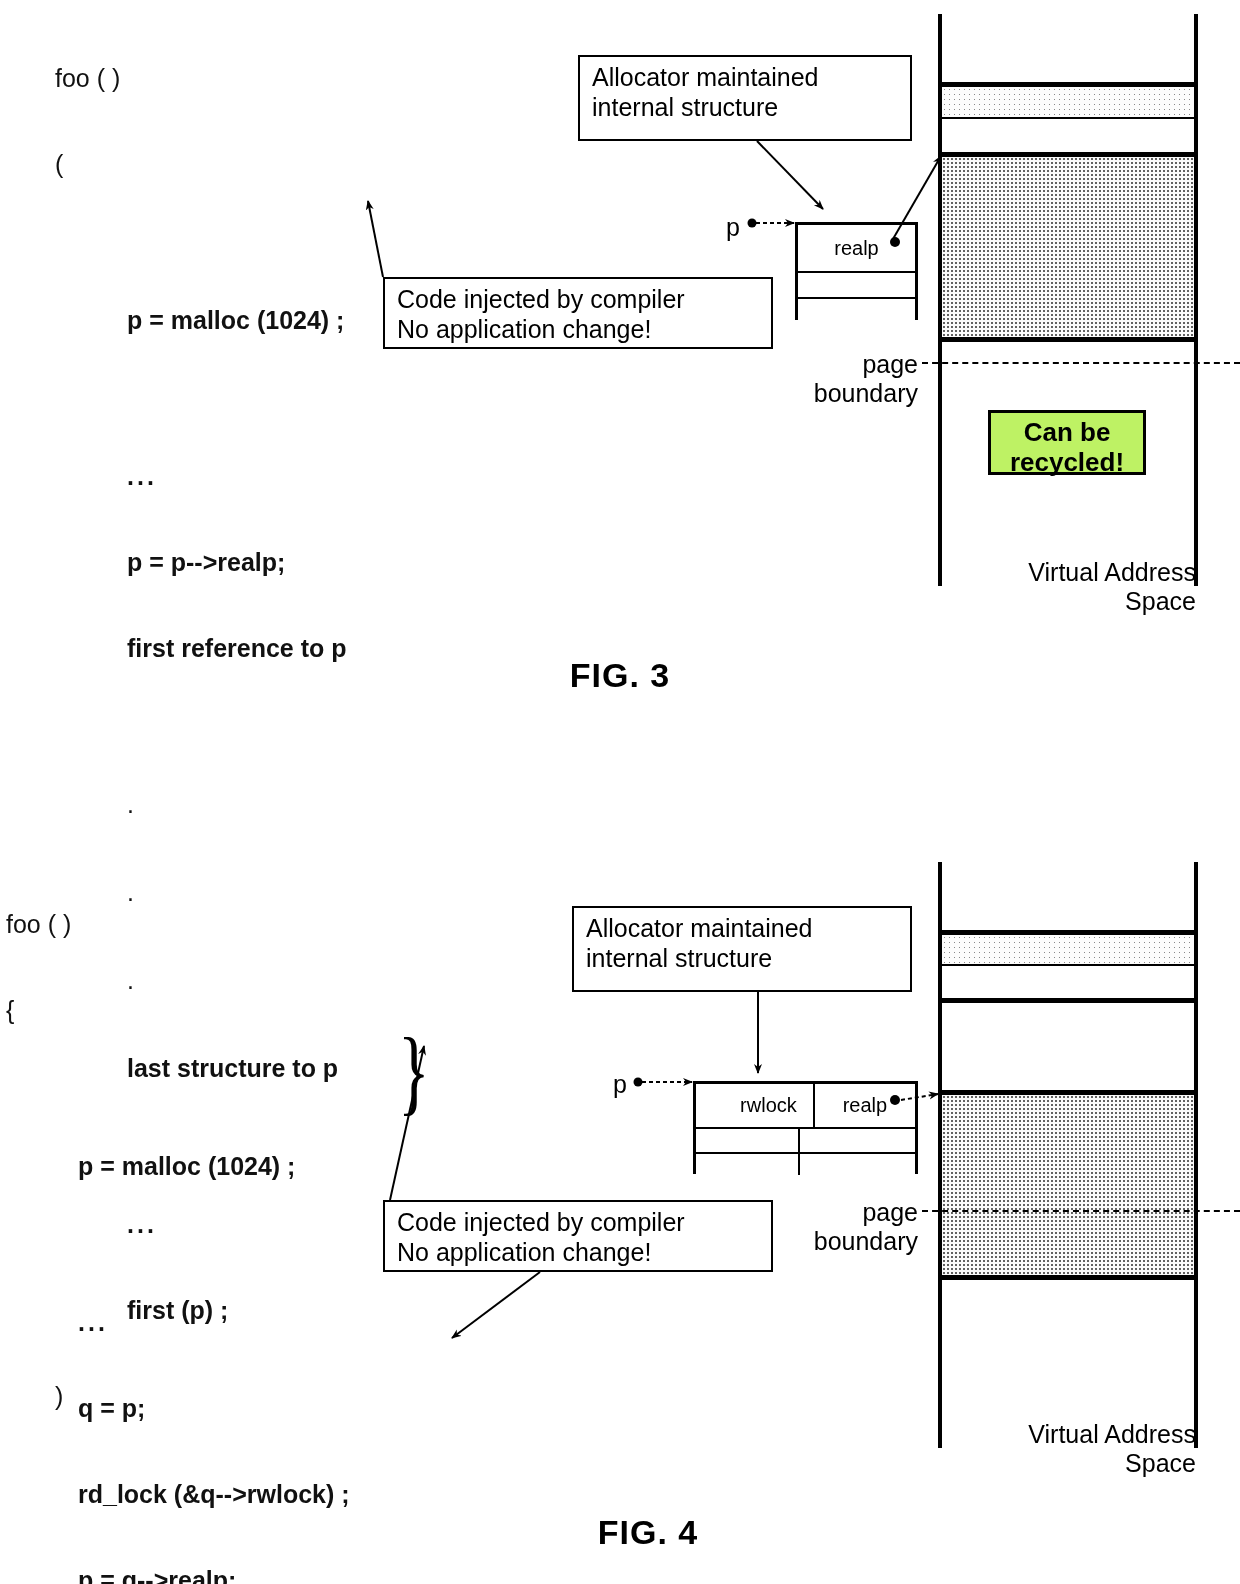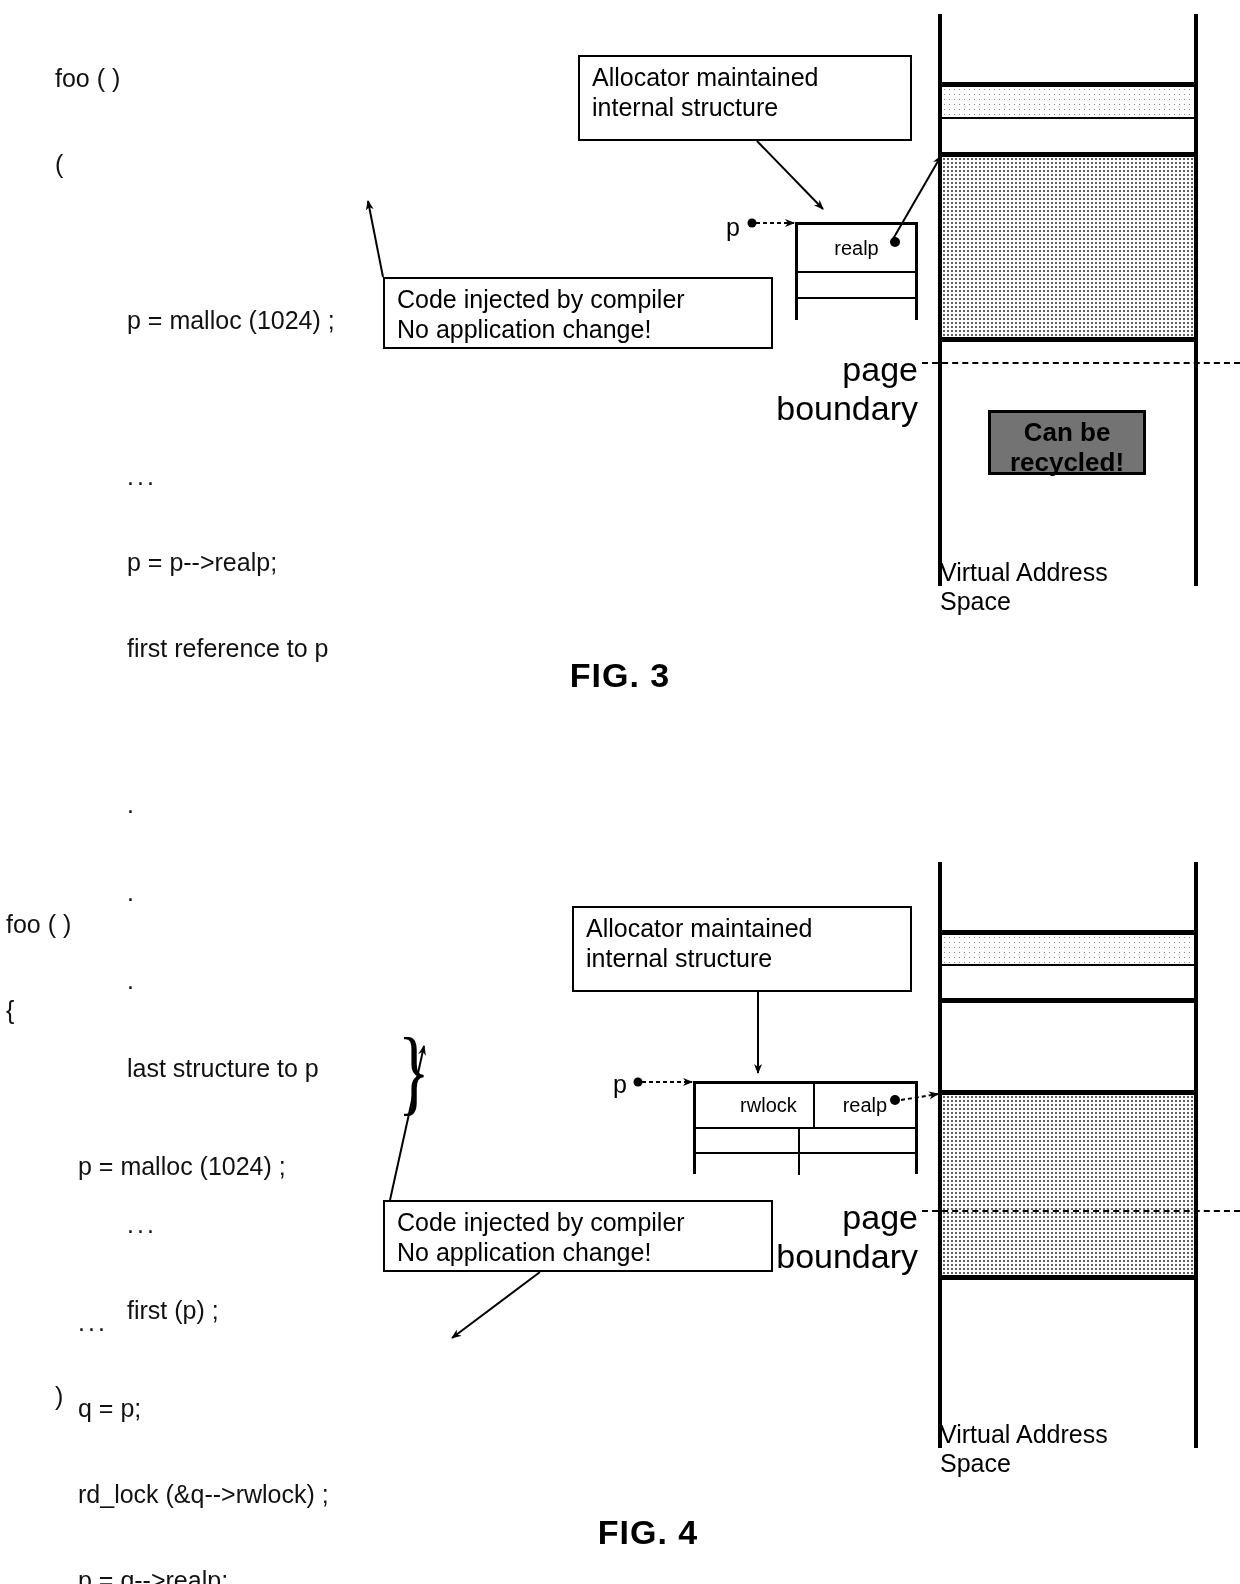--- a/index.html
+++ b/index.html
@@ -31,21 +31,21 @@
     font-size: 25px;
     line-height: 1.0;
     white-space: pre;
     color: #111;
   }
   .code-line {
     display: block;
     height: 36px;
     white-space: pre;
   }
-  .code-line.indent { padding-left: 72px; }
+  .code-line.indent { padding-left: 72px; font-weight: bold; }
   .code-line.gap-s { height: 20px; }
   .code-line.dot {
     height: 38px;
     padding-left: 72px;
     font-size: 25px;
   }
   .code-line.ellipsis { letter-spacing: 3px; }
 
   
   .callout {
@@ -115,34 +115,34 @@
 
   .page-dash {
     position: absolute;
     height: 0;
     border-top: 2px dashed #000;
   }
   .label-plain {
     position: absolute;
     font-size: 25px;
     line-height: 1.15;
-    text-align: left;
+    text-align: right;
     white-space: pre-line;
   }
   .label-left {
     position: absolute;
-    font-size: 34px;
+    font-size: 25px;
     line-height: 1.15;
     text-align: right;
     white-space: pre-line;
   }
   .recycle-box {
     position: absolute;
     border: 3px solid #000;
-    background: #737373;
+    background: #bef264;
     font-weight: bold;
     font-size: 26px;
     line-height: 1.14;
     text-align: center;
     padding: 5px 10px;
     box-sizing: border-box;
     white-space: pre-line;
   }
   .fig-label {
     position: absolute;

